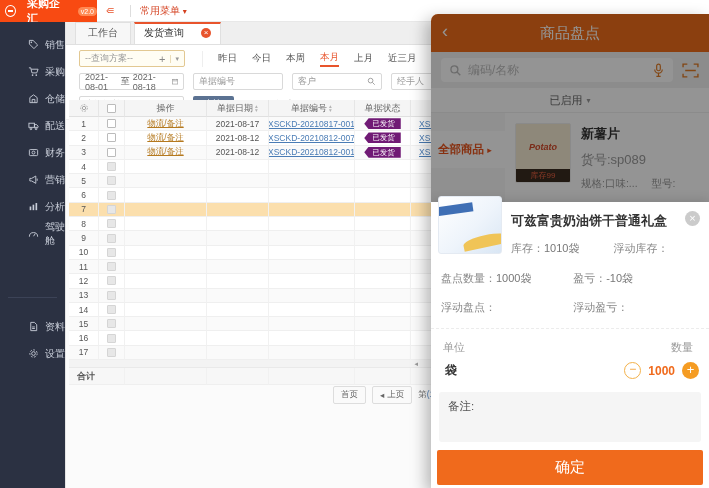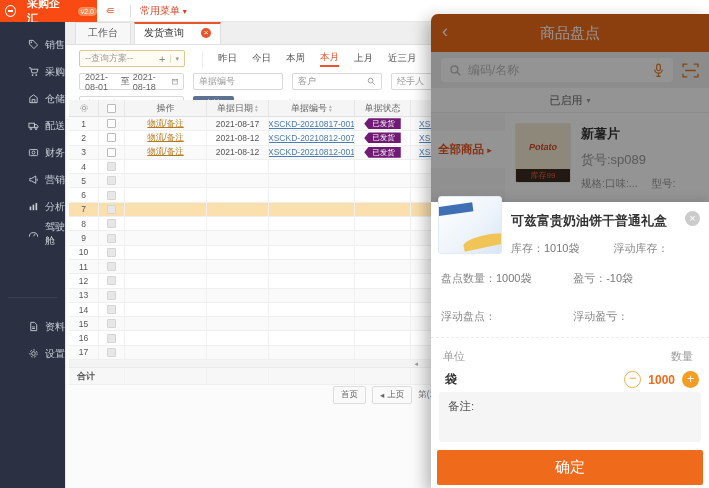--- a/index.html
+++ b/index.html
@@ -132,21 +132,21 @@
              overflow:hidden; }
   .m-thumb::before { content:""; position:absolute; left:-6px; top:8px; width:40px; height:9px;
                      background:#3f6fb5; transform:rotate(-8deg); }
   .m-thumb::after { content:""; position:absolute; right:-8px; bottom:6px; width:46px; height:12px;
                     background:#f0c457; border-radius:50% 50% 0 0; transform:rotate(-12deg); }
   .m-head { position:relative; padding:10px 28px 0 80px; }
   .m-title { font-size:13px; font-weight:bold; color:#333; }
   .m-close { position:absolute; right:9px; top:9px; width:15px; height:15px; border-radius:50%;
              background:#cbcbcb; color:#fff; font-size:11px; line-height:14px; text-align:center; cursor:pointer; }
   .m-stockrow { display:flex; gap:34px; padding:11px 0 0 80px; font-size:11px; color:#888; }
-  .m-grid { display:grid; grid-template-columns:1.05fr 1fr; row-gap:23px; padding:15px 10px 0 10px;
+  .m-grid { display:grid; grid-template-columns:1.05fr 1fr; row-gap:14px; padding:15px 10px 0 10px;
             font-size:11px; color:#888; border-bottom:1px dashed #ececec; padding-bottom:13px; }
   .m-val { color:#777; }
   .m-unit-head { display:flex; justify-content:space-between; padding:11px 16px 0 12px; font-size:11px; color:#999; }
   .m-unit-row { display:flex; justify-content:space-between; align-items:center; padding:7px 10px 0 14px; }
   .m-unit { font-size:12px; color:#333; font-weight:bold; }
   .m-stepper { display:flex; align-items:center; gap:7px; }
   .m-minus { width:17px; height:17px; border:1.5px solid #f3b14a; border-radius:50%; background:#fff;
              color:#f2a33c; font-size:12px; line-height:13px; text-align:center; cursor:pointer; }
   .m-qty { color:#f06a1c; font-size:12px; font-weight:bold; }
   .m-plus { width:17px; height:17px; border-radius:50%; background:#f59c23; color:#fff; font-size:13px;

